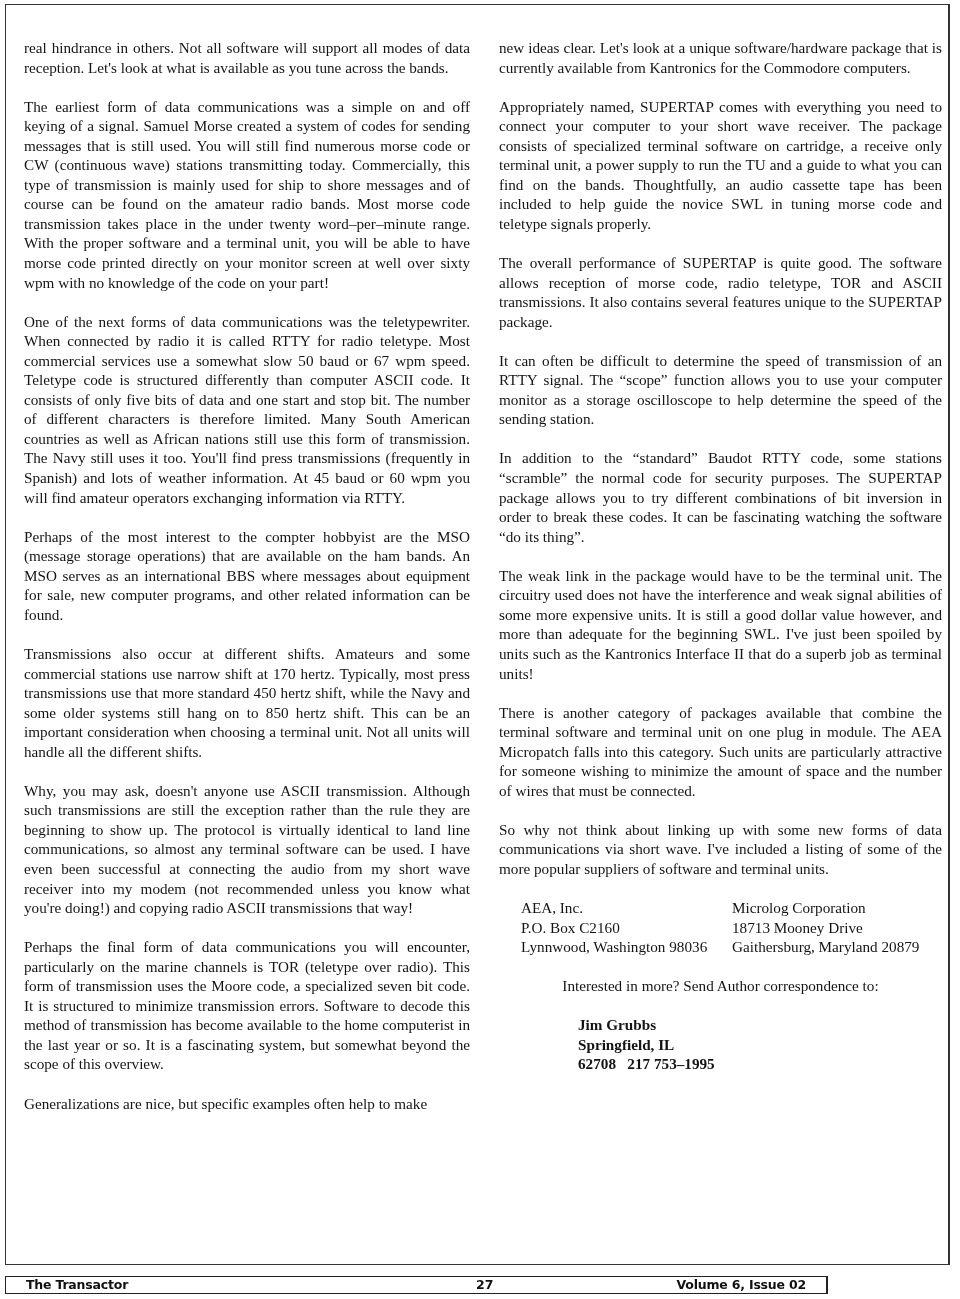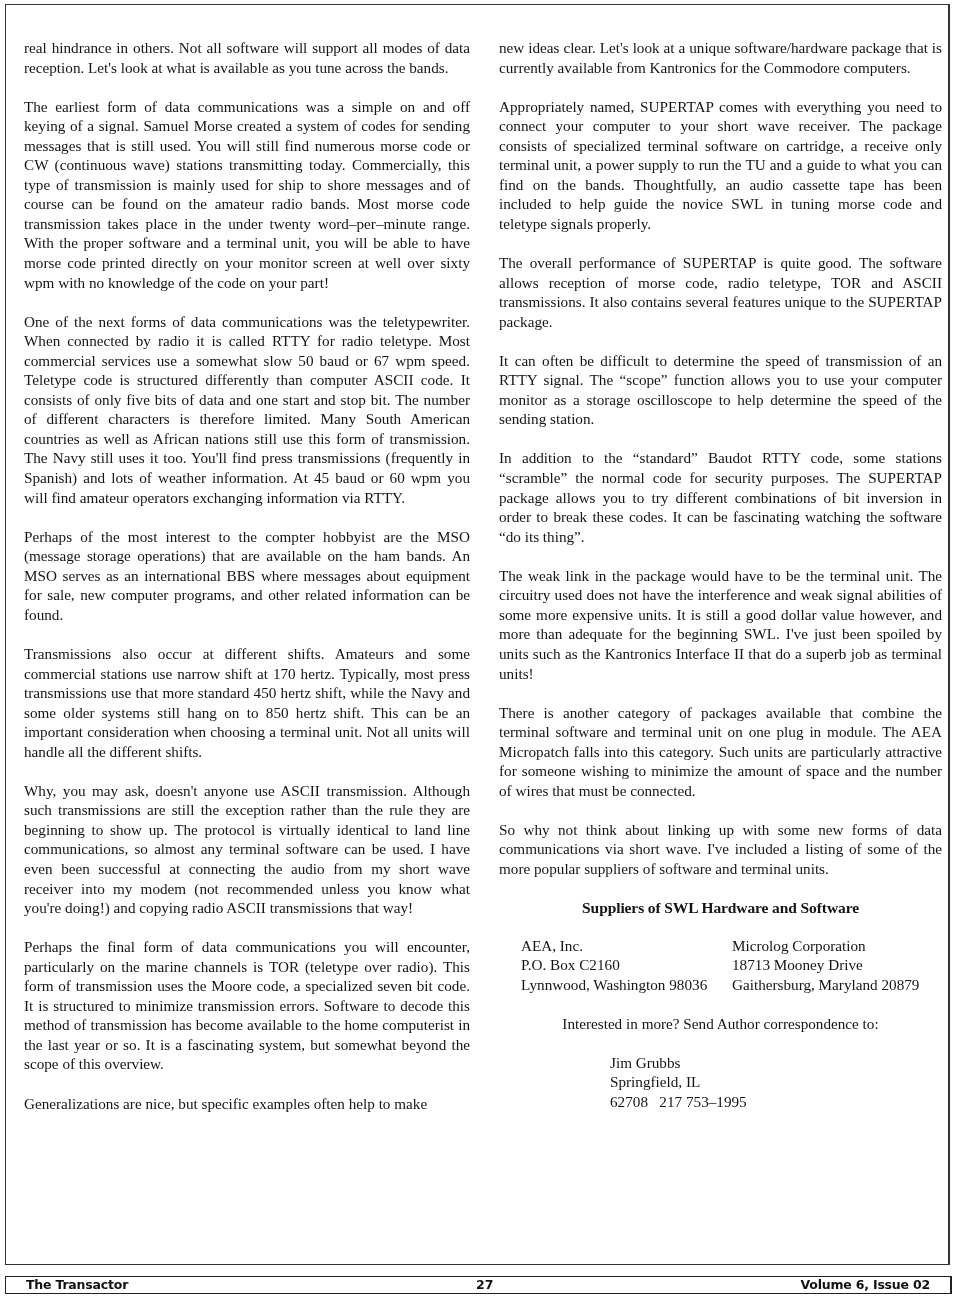--- a/index.html
+++ b/index.html
@@ -11,23 +11,23 @@
   .col.left { left: 24px; width: 446px; }
   .col.right { left: 499px; width: 443px; }
   .col p { margin: 0 0 19.55px 0; text-align: justify; hyphens: manual; }
   .col p.last { margin-bottom: 18px; }
   .suppliers-title { font-weight: bold; text-align: center; font-size: 15.5px;
                      margin: 0 0 18px 0; letter-spacing: -0.1px; }
   .suppliers { display: grid; grid-template-columns: 211px 220px; margin-left: 22px;
                row-gap: 20px; }
   .supplier div { line-height: 19.55px; white-space: nowrap; }
   .contact-intro { text-align: center; margin: 19.5px 0 19.5px 0; }
-  .contact { margin-left: 111px; }
+  .contact { margin-left: 79px; font-weight: bold; }
   .contact div { line-height: 19.55px; white-space: pre; }
-  .footer { position: absolute; left: 5px; top: 1276px; width: 947px; height: 18px;
+  .footer { position: absolute; left: 5px; top: 1276px; width: 823px; height: 18px;
             border: 1.5px solid #222; border-right-width: 2px; box-sizing: border-box;
             font-family: "DejaVu Sans", sans-serif; font-weight: bold; font-size: 12.5px;
             line-height: 15px; color: #111; padding-left: 36px; }
   .footer .pub { position: absolute; left: 20px; top: 0; letter-spacing: -0.2px; }
   .footer .page { position: absolute; left: 470px; top: 0; }
   .footer .vol { position: absolute; right: 20px; top: 0; letter-spacing: -0.2px; }
 </style>
 </head>
 <body>
 
@@ -47,21 +47,20 @@
 <div class="col right">
   <p>new ideas clear. Let's look at a unique software/hardware package that is currently available from Kantronics for the Commodore com­puters.</p>
   <p>Appropriately named, SUPERTAP comes with everything you need to connect your computer to your short wave receiver. The package consists of specialized terminal software on cartridge, a receive only terminal unit, a power supply to run the TU and a guide to what you can find on the bands. Thoughtfully, an audio cassette tape has been included to help guide the novice SWL in tuning morse code and teletype signals properly.</p>
   <p>The overall performance of SUPERTAP is quite good. The software allows reception of morse code, radio teletype, TOR and ASCII transmissions. It also contains several features unique to the SUPER­TAP package.</p>
   <p>It can often be difficult to determine the speed of transmission of an RTTY signal. The “scope” function allows you to use your computer monitor as a storage oscilloscope to help determine the speed of the sending station.</p>
   <p>In addition to the “standard” Baudot RTTY code, some stations “scramble” the normal code for security purposes. The SUPERTAP package allows you to try different combinations of bit inversion in order to break these codes. It can be fascinating watching the software “do its thing”.</p>
   <p>The weak link in the package would have to be the terminal unit. The circuitry used does not have the interference and weak signal abilities of some more expensive units. It is still a good dollar value however, and more than adequate for the beginning SWL. I've just been spoiled by units such as the Kantronics Interface II that do a superb job as terminal units!</p>
   <p>There is another category of packages available that combine the terminal software and terminal unit on one plug in module. The AEA Micropatch falls into this category. Such units are particularly attrac­tive for someone wishing to minimize the amount of space and the number of wires that must be connected.</p>
   <p>So why not think about linking up with some new forms of data communications via short wave. I've included a listing of some of the more popular suppliers of software and terminal units.</p>
 
-  <div class="suppliers-title">Suppliers of SWL Hardware and Software</div>
   <div class="suppliers">
     <div class="supplier">
       <div>AEA, Inc.</div>
       <div>P.O. Box C2160</div>
       <div>Lynnwood, Washington 98036</div>
     </div>
     <div class="supplier">
       <div>Microlog Corporation</div>
       <div>18713 Mooney Drive</div>
       <div>Gaithersburg, Maryland 20879</div>

